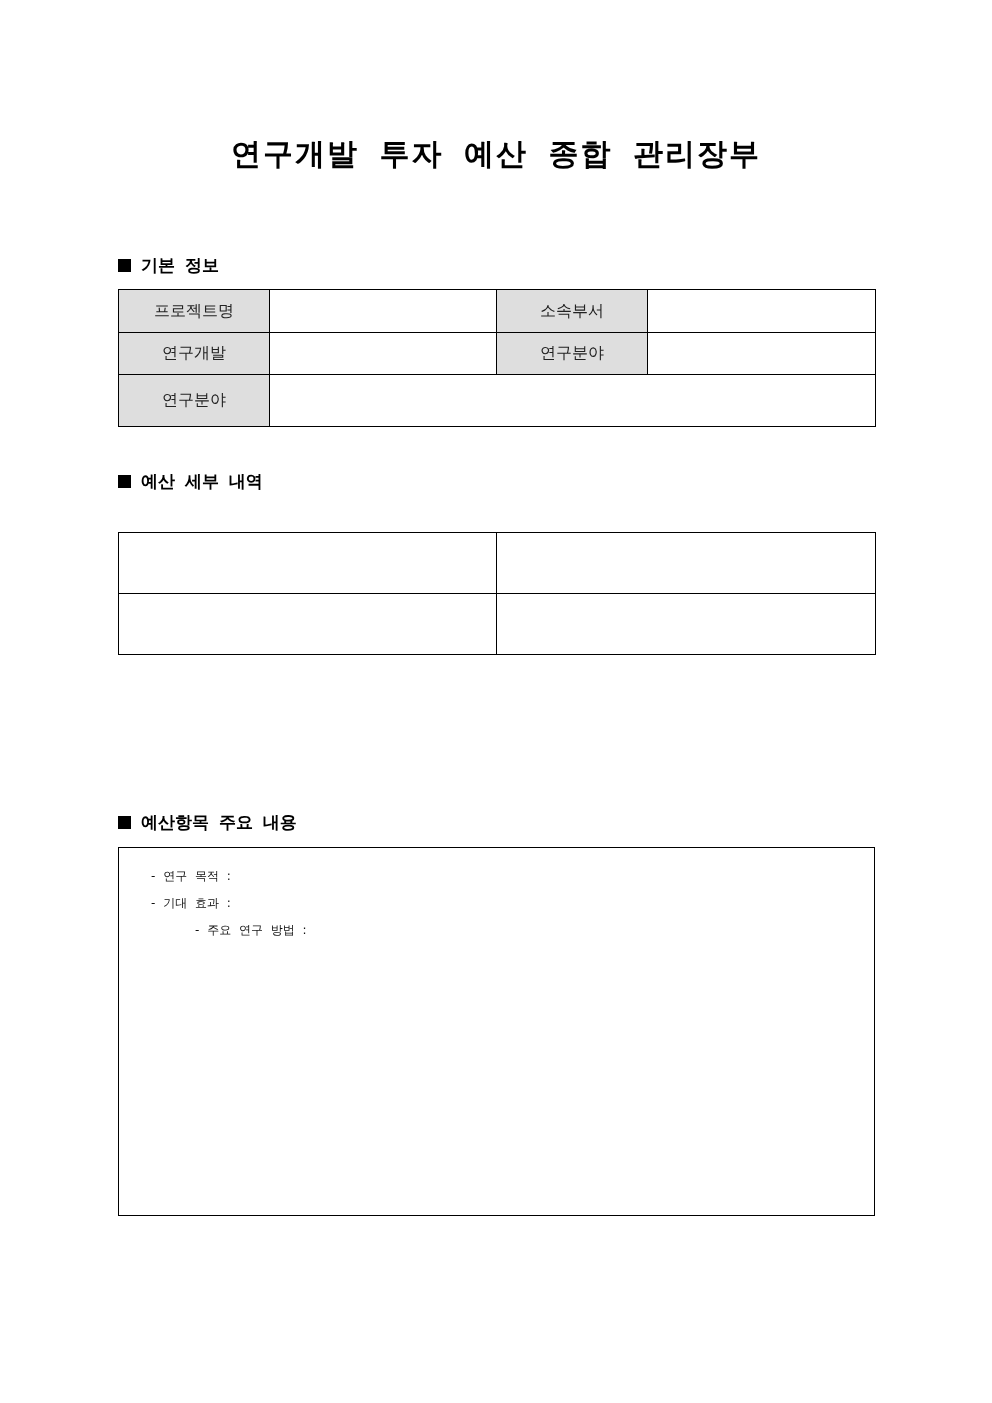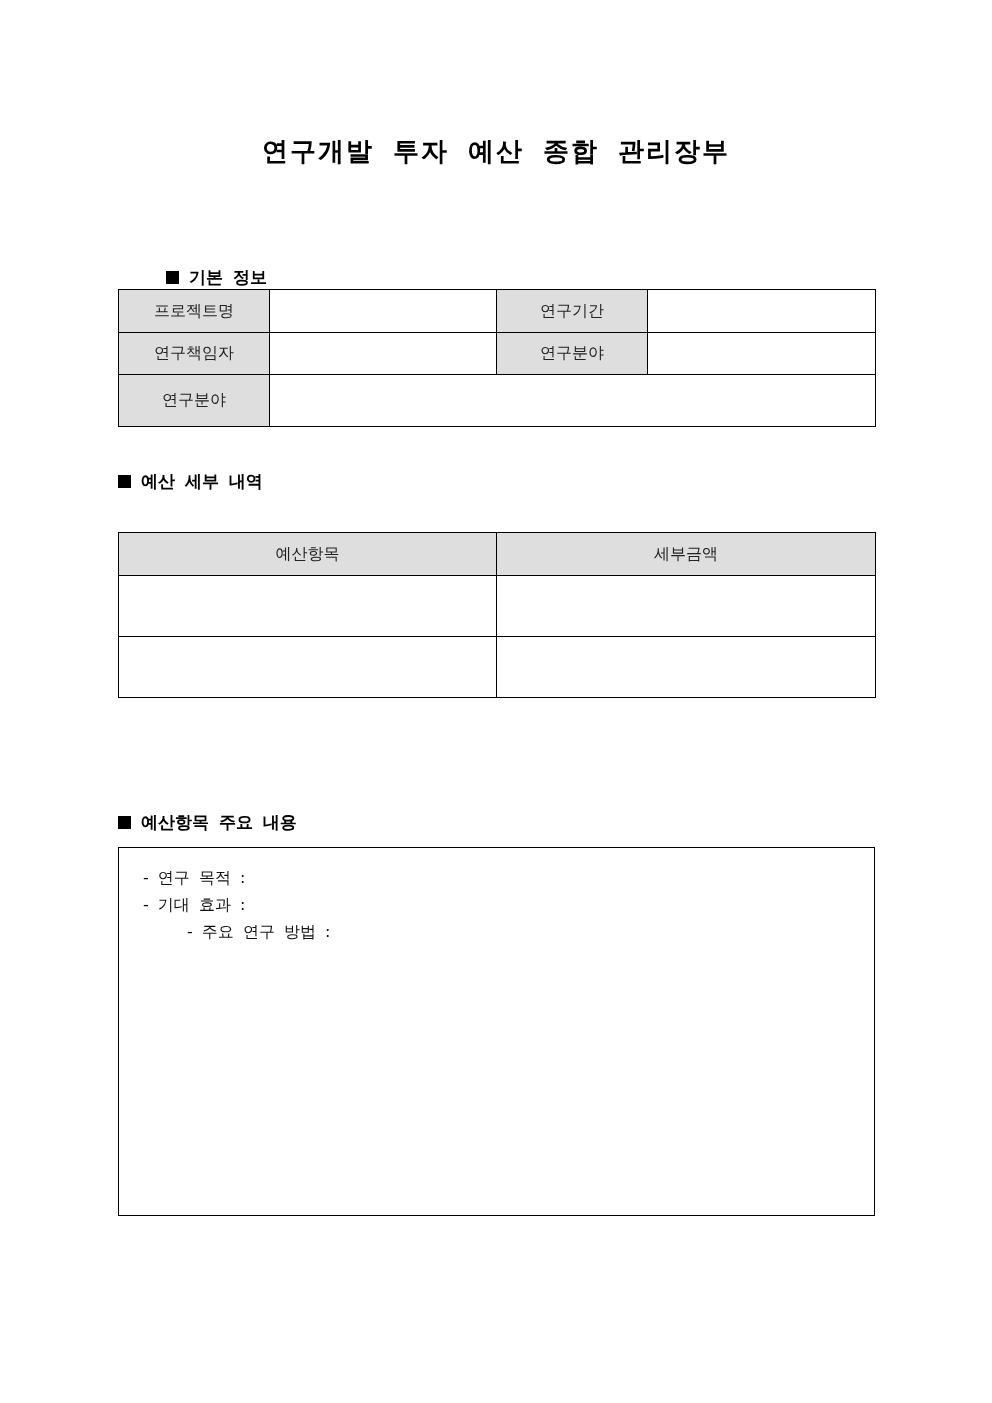--- a/index.html
+++ b/index.html
@@ -1,73 +1,69 @@
 <!DOCTYPE html>
 <html><head>
 <meta charset="utf-8">
 <style>
   html, body { margin: 0; padding: 0; background: #ffffff; }
   body { width: 992px; height: 1403px; position: relative; font-family: "DejaVu Sans", "Liberation Sans", sans-serif; color: #000; }
-  .title { position: absolute; left: 0; width: 992px; top: 134px; text-align: center; font-size: 26px; font-weight: bold; letter-spacing: 2px; word-spacing: 8px; }
+  .title { position: absolute; left: 0; width: 992px; top: 134px; text-align: center; font-size: 30px; font-weight: bold; letter-spacing: 2px; word-spacing: 8px; }
   .section-head { position: absolute; left: 118px; font-size: 17px; font-weight: bold; word-spacing: 4px; }
   .section-head .sq { display: inline-block; width: 13px; height: 13px; background: #000; margin-right: 10px; vertical-align: -1px; }
   table { position: absolute; left: 118px; width: 757px; border-collapse: collapse; table-layout: fixed; }
   td { border: 1.3px solid #000; padding: 0; font-size: 16px; text-align: center; vertical-align: middle; color: #222; }
   td.lab { background: #dedede; }
   .content-box { position: absolute; left: 118px; top: 847px; width: 755px; height: 367px; border: 1.3px solid #000; }
-  .content-line { position: absolute; left: 24px; font-size: 16px; word-spacing: 4px; color: #111; }
+  .content-line { position: absolute; left: 32px; font-size: 12px; word-spacing: 4px; color: #111; }
 </style>
 </head>
 <body>
 
 <div class="title">연구개발 투자 예산 종합 관리장부</div>
 
-<div class="section-head" style="top:266px;margin-left:48px;">
+<div class="section-head" style="top:254px;">
   <span class="sq"></span><span>기본 정보</span>
 </div>
 <table style="top:289px;">
   <colgroup>
       <col style="width:151px">
       <col style="width:227px">
       <col style="width:151px">
       <col style="width:228px">
     </colgroup>
   <tbody>
       <tr style="height:43px;">
     <td class="lab">프로젝트명</td>
     <td></td>
-    <td class="lab">연구기간</td>
+    <td class="lab">소속부서</td>
     <td></td>
   </tr>
   <tr style="height:42px;">
-    <td class="lab">연구책임자</td>
+    <td class="lab">연구개발</td>
     <td></td>
     <td class="lab">연구분야</td>
     <td></td>
   </tr>
   <tr style="height:52px;">
     <td class="lab">연구분야</td>
     <td colspan="3"></td>
   </tr>
 </tbody>
   </table>
 
 <div class="section-head" style="top:470px;">
   <span class="sq"></span><span>예산 세부 내역</span>
 </div>
 <table style="top:532px;">
   <colgroup>
       <col style="width:378px">
       <col style="width:379px">
     </colgroup>
   <tbody>
-      <tr style="height:43px;">
-    <td class="lab">예산항목</td>
-    <td class="lab">세부금액</td>
-  </tr>
   <tr style="height:61px;">
     <td></td>
     <td></td>
   </tr>
   <tr style="height:61px;">
     <td></td>
     <td></td>
   </tr>
 </tbody>
   </table>

